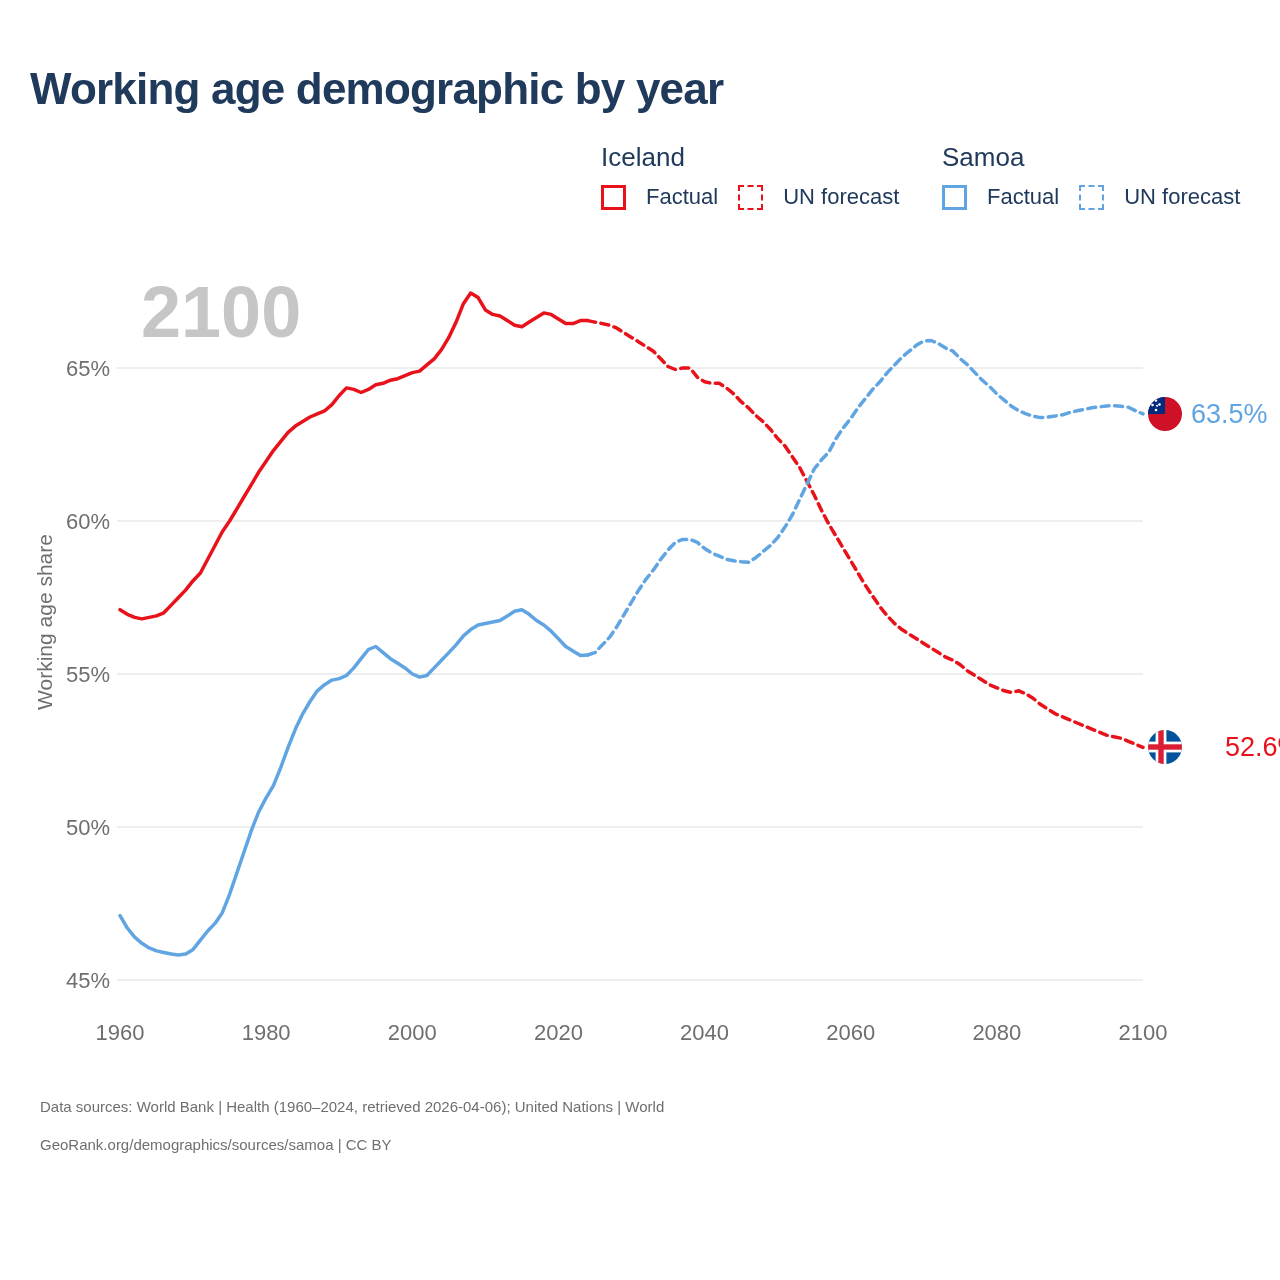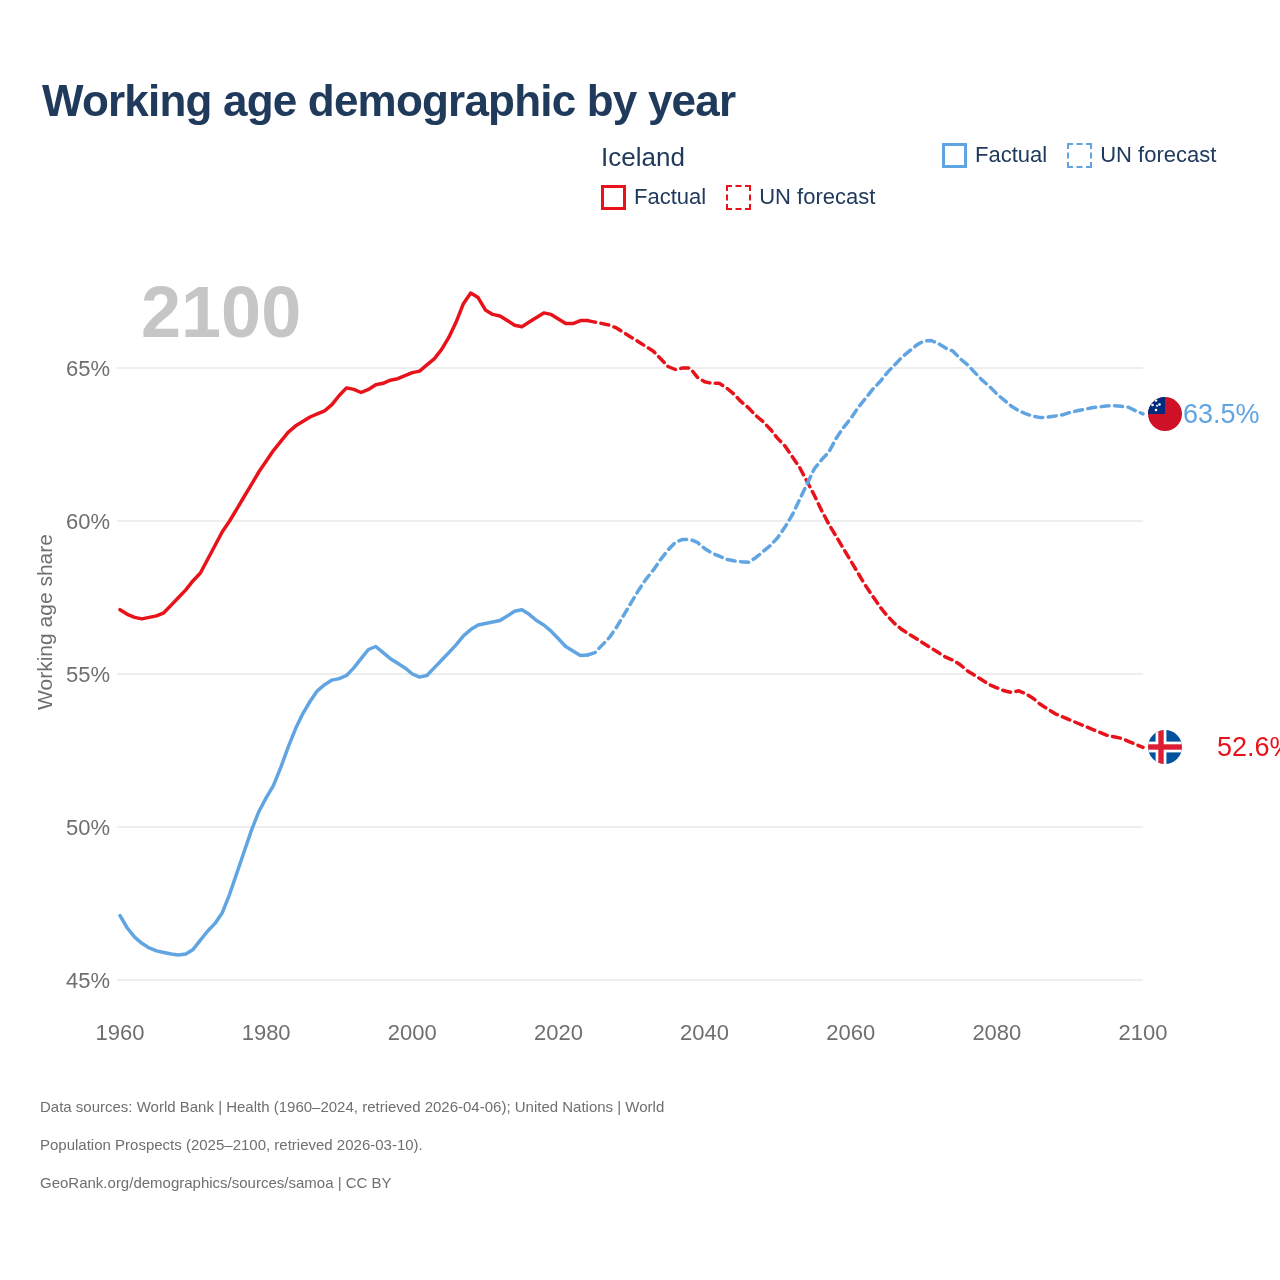--- a/index.html
+++ b/index.html
@@ -1,48 +1,48 @@
 <!DOCTYPE html>
 <html><head>
 <meta charset="utf-8">
 <style>
   html,body{margin:0;padding:0;background:#ffffff;}
   .page{
     position:relative;width:1280px;height:1280px;background:#ffffff;overflow:hidden;
     font-family:"Liberation Sans",sans-serif;
   }
   .page-title{
-    position:absolute;left:30px;top:64px;margin:12px;
+    position:absolute;left:30px;top:64px;margin:0;
     font-size:44px;font-weight:700;letter-spacing:-0.8px;color:#203a5c;
   }
   .legend{position:absolute;left:0;top:142px;width:1280px;height:80px;}
   .legend-group{position:absolute;top:0;}
   .legend-group.g0{left:601px;}
   .legend-group.g1{left:942px;}
   .legend-country{font-size:26px;color:#203a5c;margin:0 0 11px 0;}
   .legend-row{display:flex;align-items:center;font-size:22px;color:#203a5c;}
   .swatch{width:25px;height:25px;box-sizing:border-box;display:inline-block;background:#fff;border:3px solid;}
   .swatch.dashed{border-width:2px;border-style:dashed;margin-left:20px;}
   .swatch.red{border-color:#e8131a;}
   .swatch.blue{border-color:#60a5e2;}
-  .legend-label{margin-left:8px;white-space:nowrap;}
+  .legend-label{margin-left:20px;white-space:nowrap;}
   .watermark{
     position:absolute;left:141px;top:276px;
     font-size:72px;font-weight:700;color:#c6c6c6;letter-spacing:0px;line-height:1;
   }
   .y-axis-title{
     position:absolute;left:45px;top:622px;
     transform:translate(-50%,-50%) rotate(-90deg);
     white-space:nowrap;font-size:21px;color:#6f6f6f;
   }
   #chart-svg{position:absolute;left:0;top:0;}
   #chart-svg text.tick{font-family:"Liberation Sans",sans-serif;font-size:22px;fill:#6f6f6f;}
   .end-label{position:absolute;display:flex;align-items:center;}
   .end-label .flag{flex:0 0 auto;}
-  .end-label .val{font-size:27px;margin-left:0;white-space:nowrap;}
+  .end-label .val{font-size:27px;margin-left:8px;white-space:nowrap;}
   .end-label.samoa{left:1147px;top:396px;}
   .end-label.samoa .val{color:#60a5e2;}
   .end-label.iceland{left:1147px;top:729px;gap:34px;}
   .end-label.iceland .val{color:#e8131a;}
   .footer{position:absolute;left:40px;top:1088px;font-size:15px;color:#6f6f6f;line-height:38px;}
 </style>
 </head>
 <body>
 
 <div class="page">
@@ -53,20 +53,21 @@
     <div class="legend-group g0">
       <div class="legend-country">Iceland</div>
       <div class="legend-row">
         <span class="swatch red"></span>
         <span class="legend-label">Factual</span>
         <span class="swatch red dashed"></span>
         <span class="legend-label">UN forecast</span>
       </div>
     </div>
     <div class="legend-group g1">
+      <div class="legend-country">Samoa</div>
       <div class="legend-row">
         <span class="swatch blue"></span>
         <span class="legend-label">Factual</span>
         <span class="swatch blue dashed"></span>
         <span class="legend-label">UN forecast</span>
       </div>
     </div>
   </div>
 
   <div class="watermark">2100</div>
@@ -135,17 +136,16 @@
         <rect x="8.6" y="0" width="10.8" height="36" fill="#ffffff"></rect>
         <rect x="0" y="15.3" width="36" height="5.4" fill="#dc1e35"></rect>
         <rect x="11.3" y="0" width="5.4" height="36" fill="#dc1e35"></rect>
       </g>
     </svg>
     <span class="val">52.6%</span>
   </div>
 
   <div class="footer">
     <div>Data sources: World Bank | Health (1960–2024, retrieved 2026-04-06); United Nations | World</div>
-    <div>Population Prospects (2025–2100, retrieved 2026-03-10).</div>
     <div>GeoRank.org/demographics/sources/samoa | CC BY</div>
   </div>
 
 </div>
 
 </body></html>

